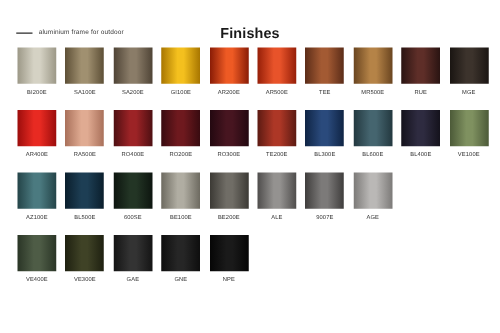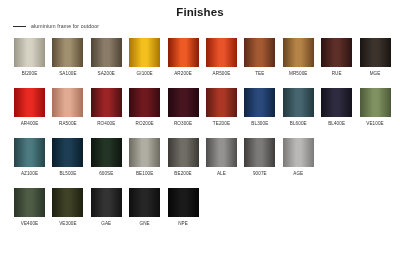--- a/index.html
+++ b/index.html
@@ -19,21 +19,21 @@
     height: 266px;
     box-sizing: border-box;
     position: relative;
     background: #ffffff;
   }
   .title {
     text-align: center;
     font-size: 11.5px;
     font-weight: bold;
     color: #1a1a1a;
-    padding-top: 5px;
+    padding-top: 20px;
     letter-spacing: 0.1px;
     line-height: 14px;
   }
   .legend {
     position: absolute;
     left: 13px;
     top: 23px;
     display: flex;
     align-items: center;
     gap: 5px;

